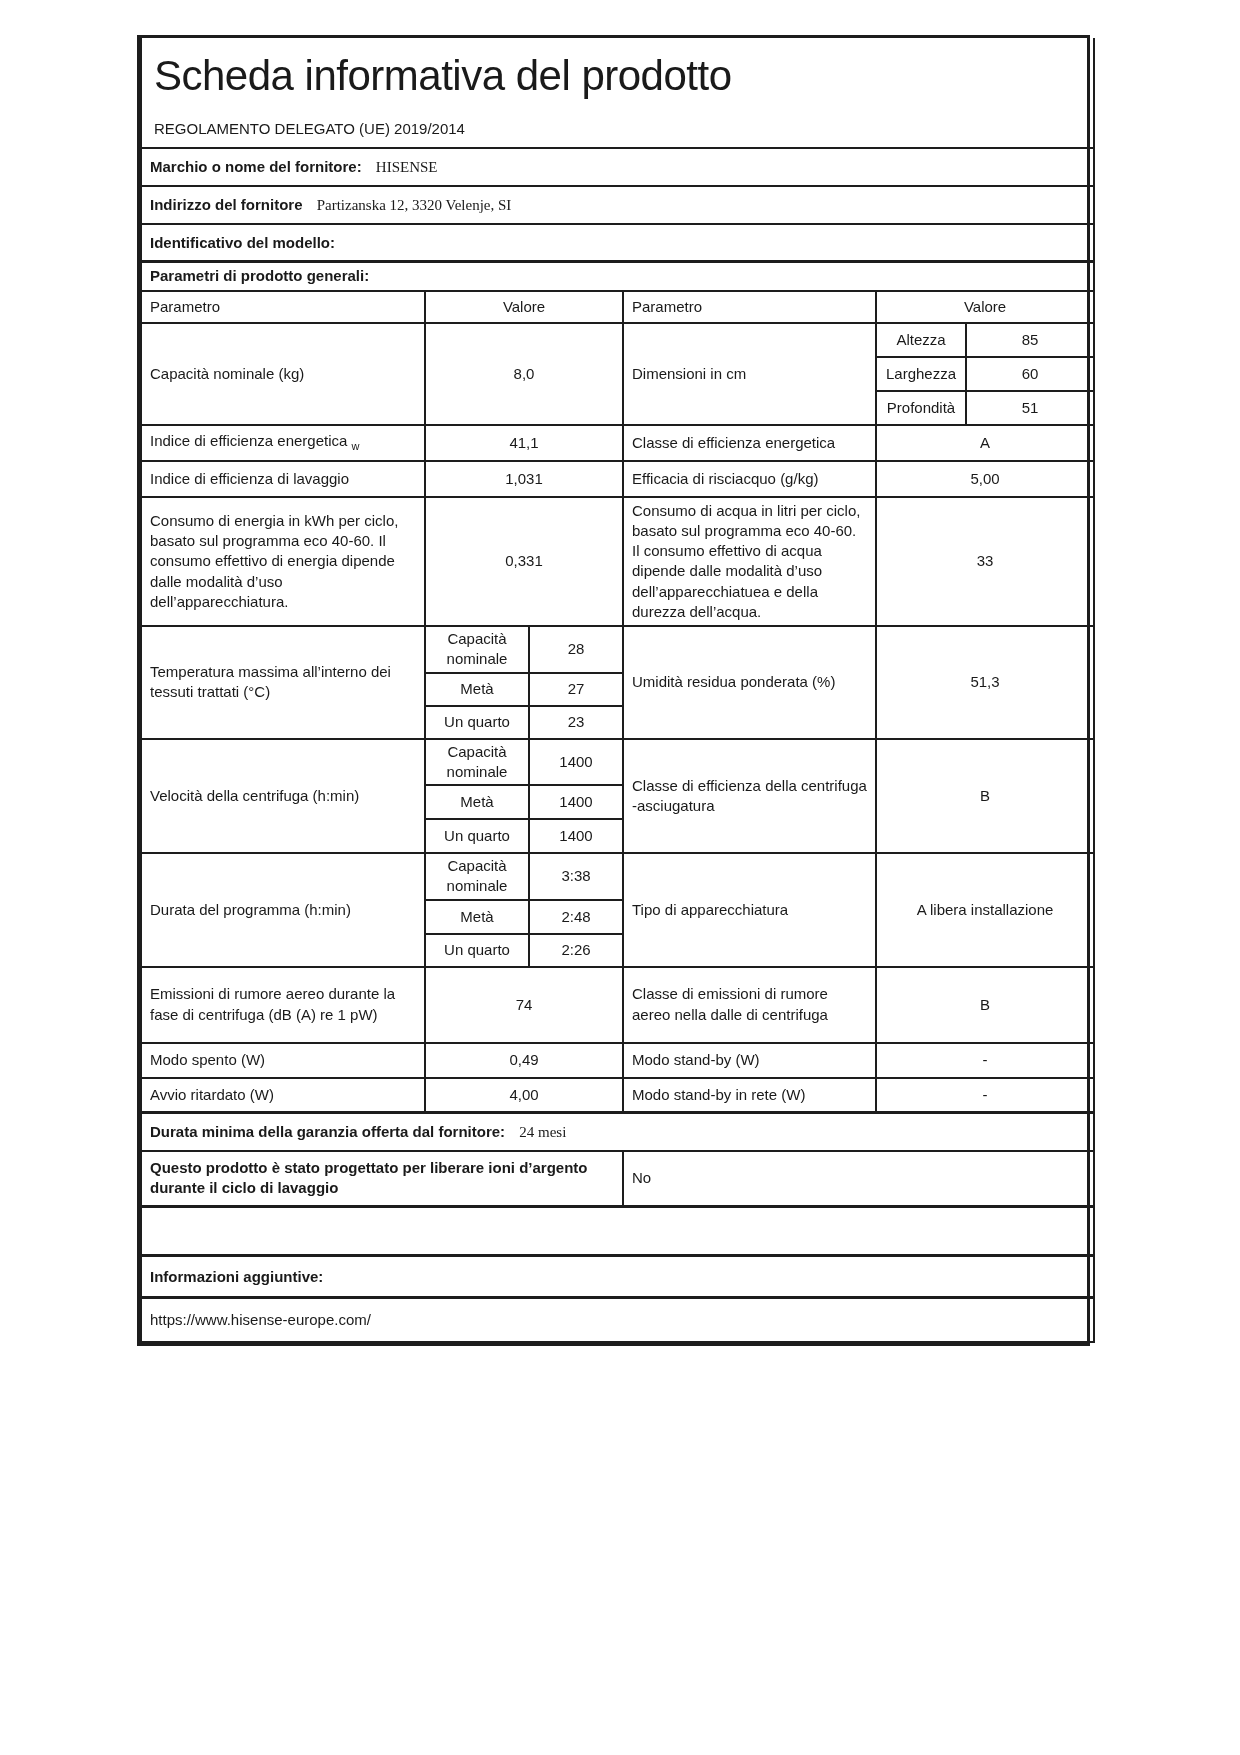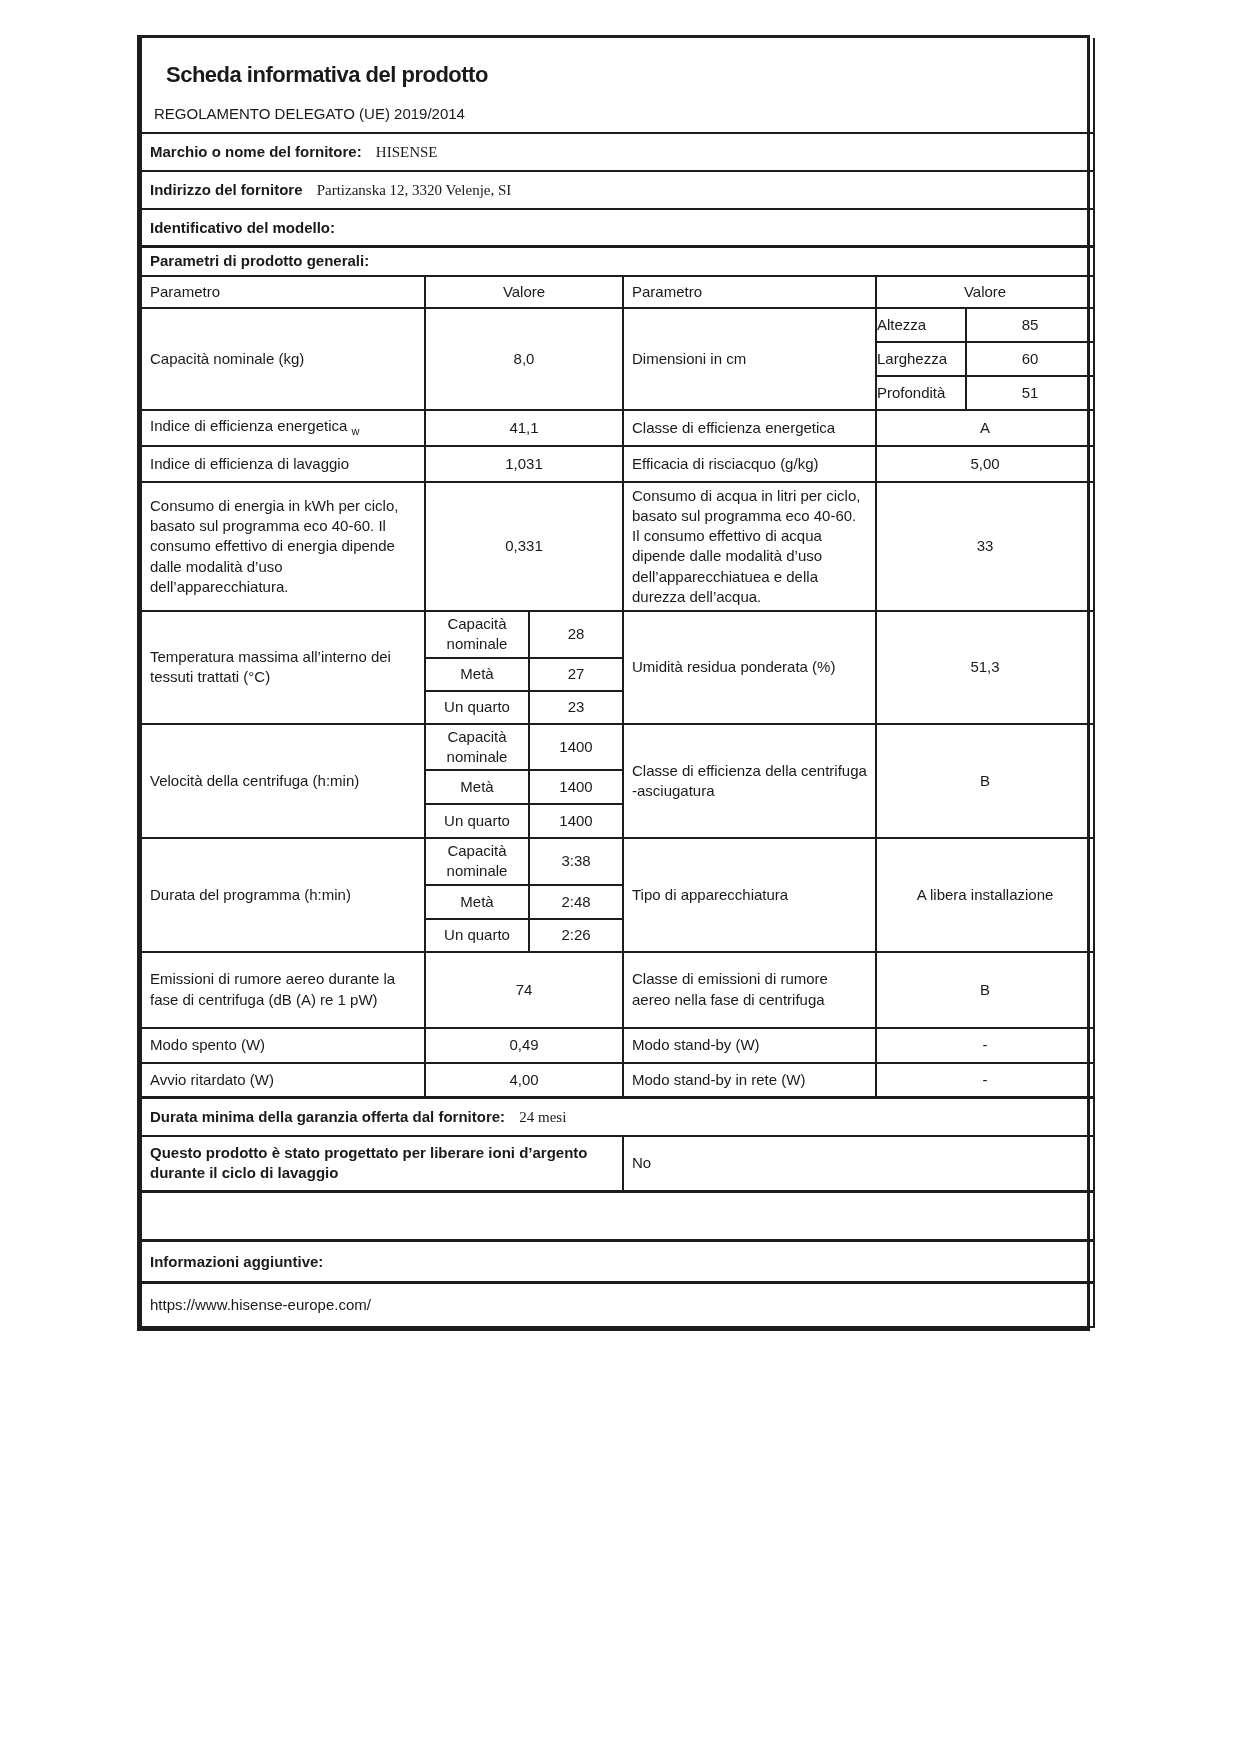--- a/index.html
+++ b/index.html
@@ -18,25 +18,25 @@
     padding:3px 8px;
     font-size:15px;line-height:1.35;
     vertical-align:middle;
     overflow:hidden;
   }
   tr.section td{border-top-width:3px;}
   .noborder-top td{border-top:none;}
   .center{text-align:center;}
   .bold{font-weight:bold;}
   .title-cell{padding:10px 12px 8px 12px;}
-  .doc-title{font-size:22px;font-weight:bold;letter-spacing:-0.5px;margin:12px;}
+  .doc-title{font-size:42px;font-weight:normal;letter-spacing:-0.5px;margin:0;}
   .doc-subtitle{font-size:15px;font-weight:normal;margin-top:14px;}
   .inline-label{font-weight:bold;margin-top:48px;}
   .inline-value{font-weight:normal;margin-left:10px;font-family:Liberation Serif, serif;}
-  .small-pad{padding:2px 0;}
+  .small-pad{padding:2px 0;text-align:center;}
   sub{font-size:11px;}
   .empty-row td{height:40px;}
 </style>
 </head>
 <body>
 
 <div class="sheet">
   <table>
     <colgroup>
       <col style="width:284px">
@@ -168,21 +168,21 @@
       <td class="center">2:48</td>
     </tr>
     <tr style="height:33px">
       <td class="center small-pad">Un quarto</td>
       <td class="center">2:26</td>
     </tr>
 
     <tr style="height:76px">
       <td>Emissioni di rumore aereo durante la fase di centrifuga (dB (A) re 1 pW)</td>
       <td colspan="2" class="center">74</td>
-      <td>Classe di emissioni di rumore aereo nella fase di centrifuga</td>
+      <td>Classe di emissioni di rumore aereo nella dalle di centrifuga</td>
       <td colspan="2" class="center">B</td>
     </tr>
 
     <tr style="height:35px">
       <td>Modo spento (W)</td>
       <td colspan="2" class="center">0,49</td>
       <td>Modo stand-by (W)</td>
       <td colspan="2" class="center">-</td>
     </tr>
 

